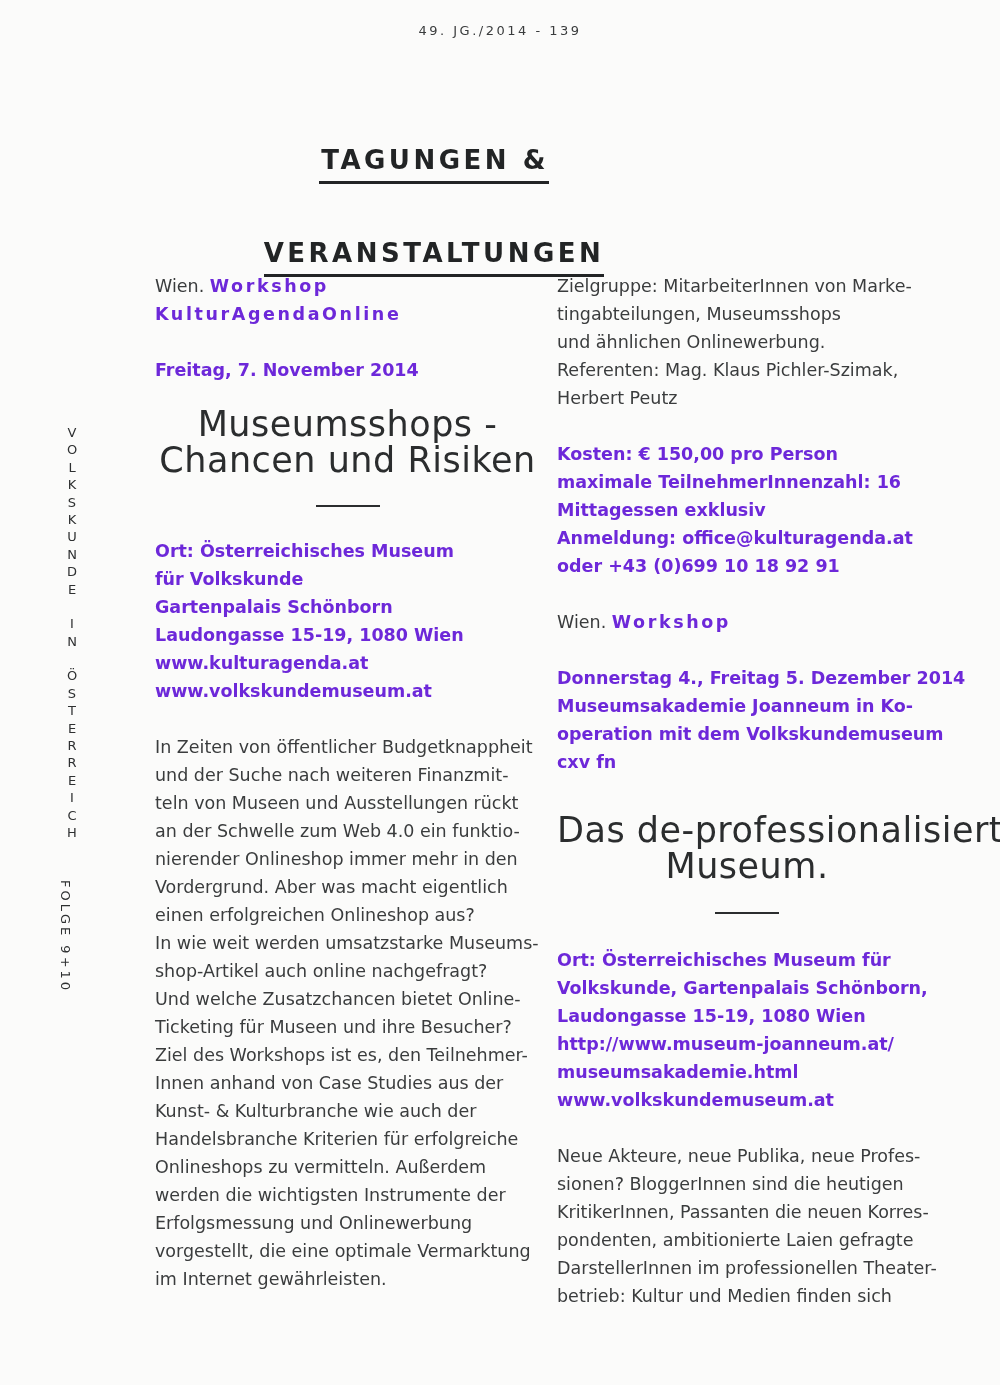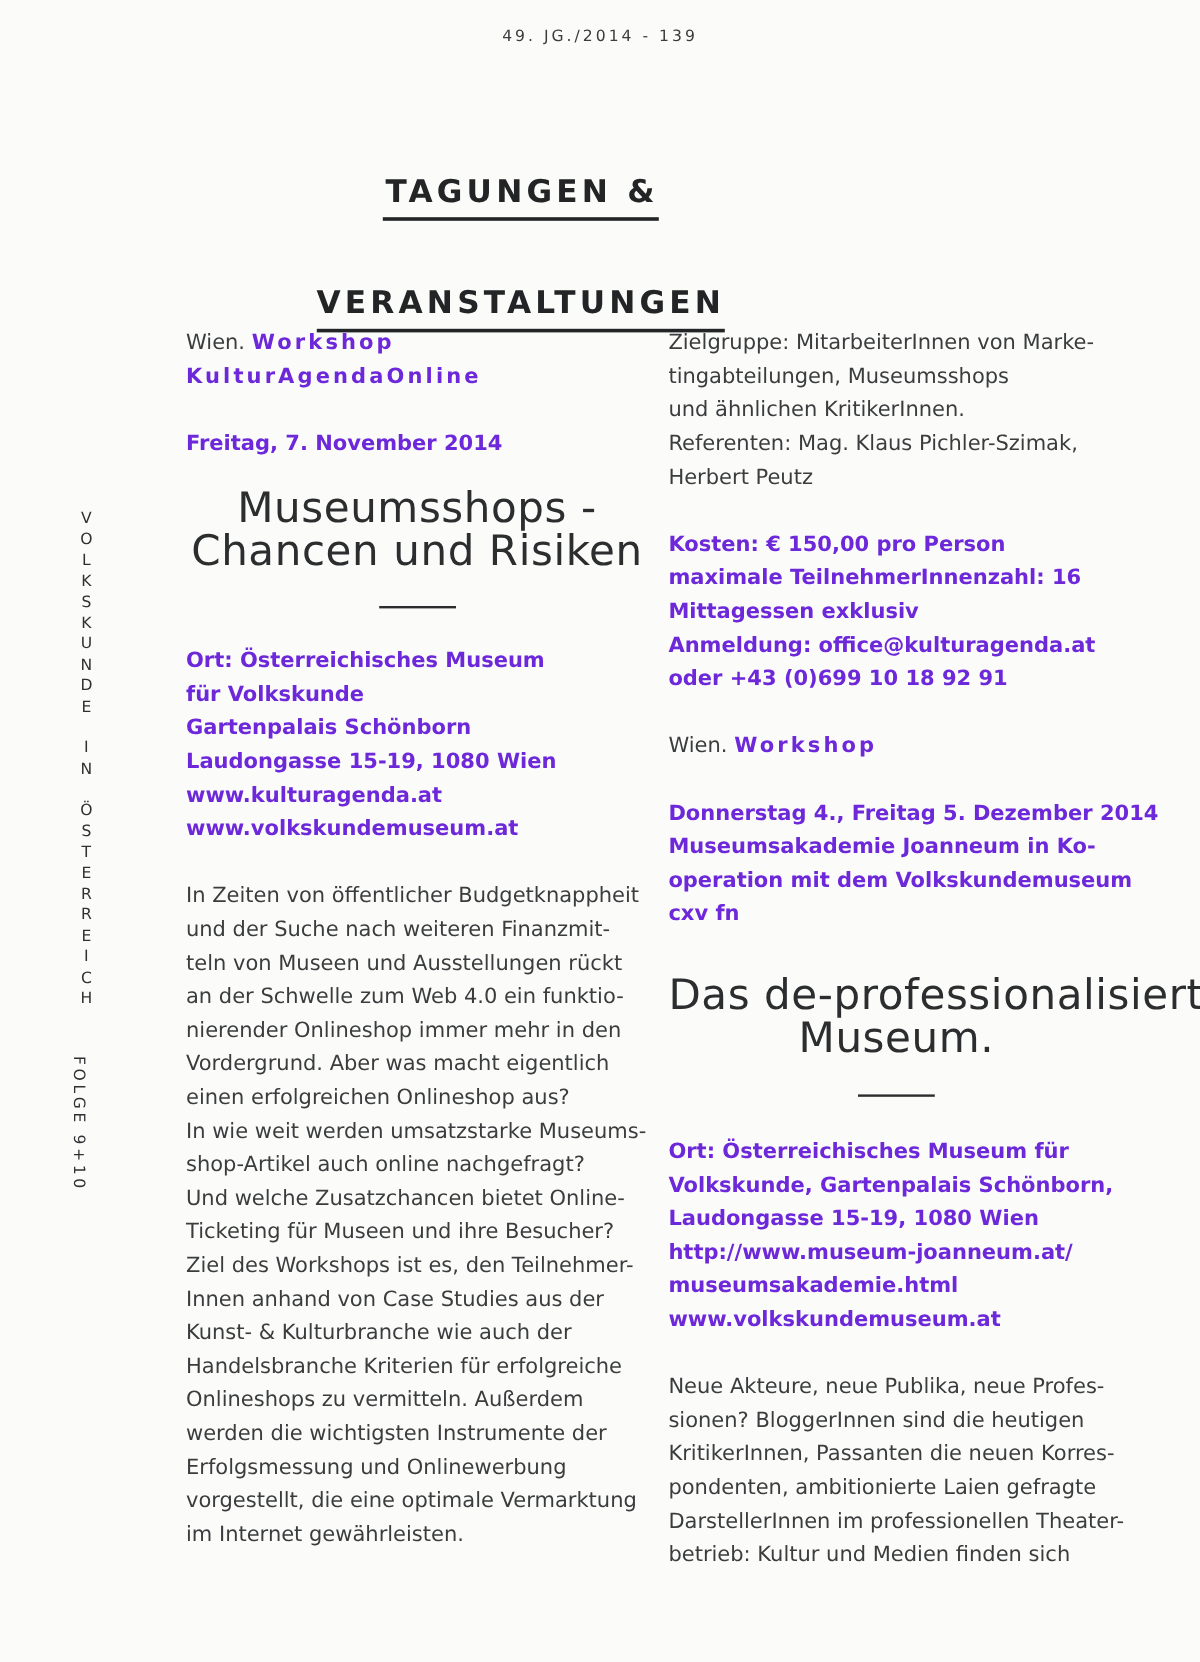--- a/index.html
+++ b/index.html
@@ -149,21 +149,21 @@
     <span class="line">Erfolgsmessung und Onlinewerbung</span>
     <span class="line">vorgestellt, die eine optimale Vermarktung</span>
     <span class="line">im Internet gewährleisten.</span>
   </div>
 </div>
 
 <div class="col col-right">
   <div class="light">
     <span class="line">Zielgruppe: MitarbeiterInnen von Marke-</span>
     <span class="line">tingabteilungen, Museumsshops</span>
-    <span class="line">und ähnlichen KritikerInnen.</span>
+    <span class="line">und ähnlichen Onlinewerbung.</span>
     <span class="line">Referenten: Mag. Klaus Pichler-Szimak,</span>
     <span class="line">Herbert Peutz</span>
   </div>
   <div style="height:28px;"></div>
   <div class="bold">
     <span class="line">Kosten: € 150,00 pro Person</span>
     <span class="line">maximale TeilnehmerInnenzahl: 16</span>
     <span class="line">Mittagessen exklusiv</span>
     <span class="line">Anmeldung: office@kulturagenda.at</span>
     <span class="line">oder +43 (0)699 10 18 92 91</span>

